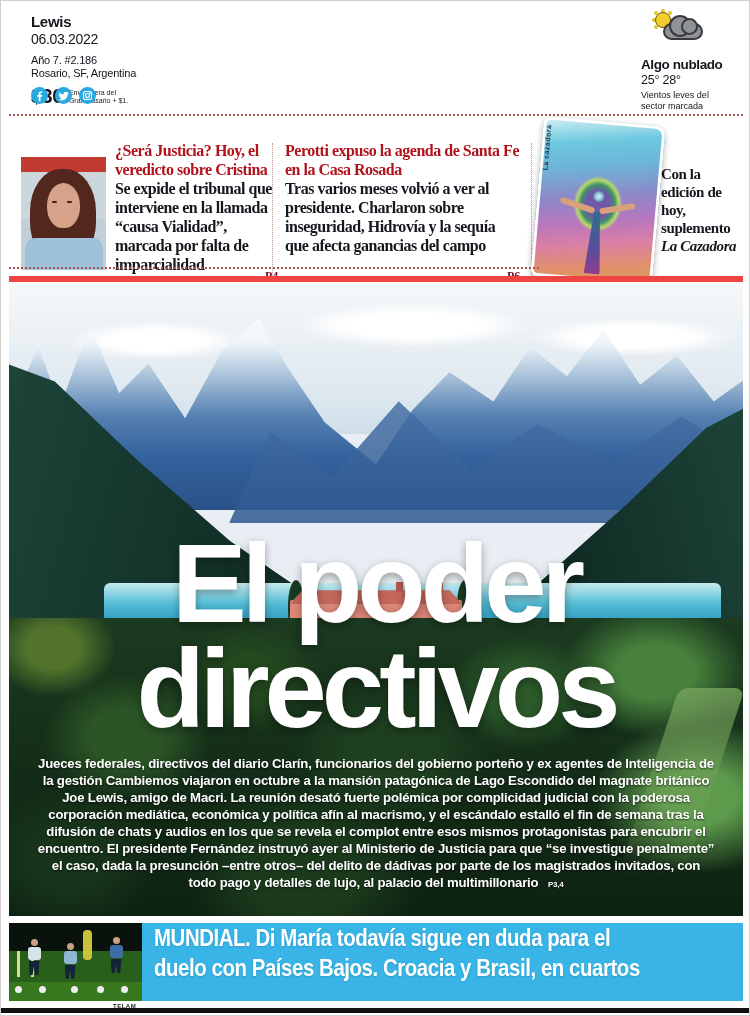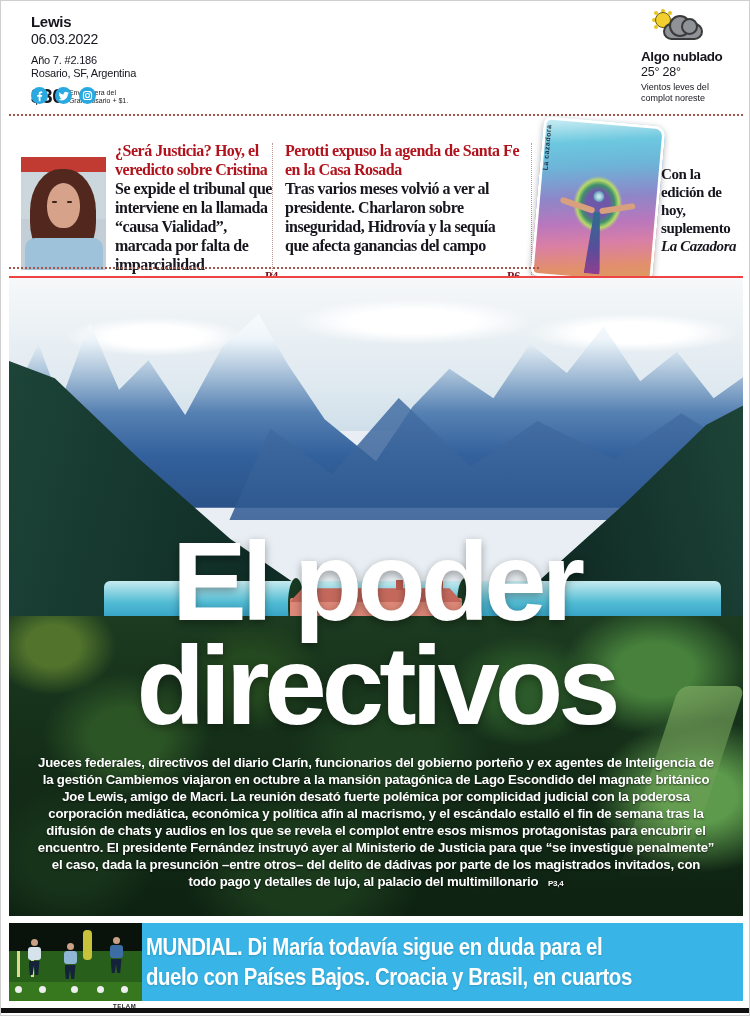--- a/index.html
+++ b/index.html
@@ -32,21 +32,21 @@
   .sun { position:absolute; left:4px; top:3px; width:16px; height:16px; border-radius:50%;
          background:#f2cf2e; border:1px solid #6b5c12;
          box-shadow:0 -9px 0 -6px #e8c41f, 7px -7px 0 -6px #e8c41f, -7px -7px 0 -6px #e8c41f,
                     -9px 0 0 -6px #e8c41f, 9px 0 0 -6px #e8c41f, -7px 7px 0 -6px #e8c41f; }
   .cloud { position:absolute; left:12px; top:14px; width:40px; height:17px; border-radius:10px;
            background:#8f9296; border:2px solid #3a3a3a; }
   .cloud:before { content:""; position:absolute; left:4px; top:-10px; width:18px; height:18px;
                   border-radius:50%; background:#8f9296; border:2px solid #3a3a3a; }
   .cloud:after  { content:""; position:absolute; right:3px; top:-7px; width:13px; height:13px;
                   border-radius:50%; background:#8f9296; border:2px solid #3a3a3a; }
-  .w-cond { font-weight:bold; font-size:13.5px; letter-spacing:-.4px; }
+  .w-cond { font-weight:bold; font-size:13.5px; margin-top:8px; letter-spacing:-.4px; }
   .w-temp { font-size:12.5px; margin-top:1px; letter-spacing:-.2px; }
   .w-wind { font-size:9px; line-height:11px; margin-top:3px; width:90px; }
 
   .dotted { border-top:2px dotted #a2564e; }
   .sep1 { position:absolute; top:113px; left:8px; width:734px; }
   .sep2 { position:absolute; top:266px; left:8px; width:530px; }
 
   
   .stories { position:absolute; top:130px; left:8px; width:734px; height:150px; }
   .serif { font-family:"Liberation Serif",serif; }
@@ -91,21 +91,21 @@
   .supp-spine { position:absolute; left:2px; top:8px; writing-mode:vertical-rl; transform:rotate(180deg);
                 font-size:7px; letter-spacing:.5px; color:#234; font-weight:bold; }
   .supp-text { position:absolute; left:652px; top:34px; width:82px; }
   .supp-promo { font-family:"Liberation Serif",serif; font-weight:bold; font-size:15px;
                 line-height:18px; letter-spacing:-.4px; }
   .supp-title { font-family:"Liberation Serif",serif; font-weight:bold; font-style:italic;
                 font-size:15px; line-height:18px; letter-spacing:-.4px; }
 
   
   .hero { position:absolute; top:275px; left:8px; width:734px; height:640px; overflow:hidden;
-          background:#e8eef3; border-top:2px solid #ef4444; }
+          background:#e8eef3; border-top:6px solid #ef4444; }
   .sky { position:absolute; top:0; left:0; right:0; height:24%;
          background:linear-gradient(#f6f8f9, #dfe9f0 70%, #cfdfe9); }
   .cloudband { position:absolute; top:2%; left:0; right:0; height:12%;
          background:radial-gradient(120px 26px at 20% 60%, #fff 40%, rgba(255,255,255,0) 75%),
                     radial-gradient(160px 30px at 55% 40%, #fff 40%, rgba(255,255,255,0) 75%),
                     radial-gradient(140px 26px at 85% 55%, #fff 40%, rgba(255,255,255,0) 75%); }
   .mountains { position:absolute; top:3%; left:0; right:0; height:33%;
          background:linear-gradient(180deg,#ffffff 0%, #eef5fa 20%, #a9c2d9 36%, #5580b2 55%, #33619c 75%, #2a5288 100%);
          clip-path:polygon(0% 100%, 0% 52%, 4% 22%, 7% 50%, 11% 12%, 15% 44%, 19% 30%, 24% 56%,
                    29% 24%, 34% 8%, 38% 32%, 43% 58%, 50% 78%, 55% 52%, 60% 34%, 66% 48%,
@@ -165,22 +165,22 @@
   .pl { position:absolute; width:14px; height:38px; }
   .pl .h { display:block; width:7px; height:7px; border-radius:50%; background:#caa184; margin:0 auto; }
   .pl .s { display:block; width:13px; height:13px; border-radius:3px; margin:1px auto 0; }
   .pl .p { display:block; width:11px; height:14px; margin:1px auto 0; background:#14233a;
            clip-path:polygon(0 0,100% 0,88% 100%,62% 100%,50% 35%,38% 100%,12% 100%); }
   .pl1{ left:18px; top:16px; } .pl1 .s{ background:#d6e3ea; }
   .pl2{ left:54px; top:20px; } .pl2 .s{ background:#8fb6d4; }
   .pl3{ left:100px; top:14px; } .pl3 .s{ background:#3c6ea5; }
   .ball { position:absolute; width:7px; height:7px; border-radius:50%; background:#eee; top:63px; }
   .b1{left:6px;} .b2{left:30px;} .b3{left:62px;} .b4{left:88px;} .b5{left:112px;}
-  .banner { flex:1; background:#38b4e6; display:flex; flex-direction:column; justify-content:center;
-            padding-left:4px; overflow:hidden; }
+  .banner { flex:1; background:#38b4e6; display:flex; flex-direction:column; justify-content:flex-start;
+            padding-left:12px; overflow:hidden; }
   .banner-line { color:#fff; font-weight:bold; font-size:24px; line-height:30px; letter-spacing:-.5px;
             white-space:nowrap; transform:scaleX(.85); transform-origin:0 50%;
             text-shadow:0 1px 2px rgba(0,0,0,.15); }
   .credit { position:absolute; top:1002px; left:112px; font-size:6px; letter-spacing:.5px;
             color:#222; font-weight:bold; }
   .bottom-edge { position:absolute; top:1007px; left:0; width:750px; height:5px; background:#111; }
 </style>
 </head>
 <body>
 
@@ -222,21 +222,21 @@
     </div>
 
 
     <div class="weather">
       <div class="weather-icon">
         <i class="sun"></i>
           <i class="cloud"></i>
       </div>
       <div class="w-cond">Algo nublado</div>
       <div class="w-temp">25° 28°</div>
-      <div class="w-wind">Vientos leves del complot noreste</div>
+      <div class="w-wind">Vientos leves del sector marcada</div>
     </div>
   </div>
 
   <div class="sep1 dotted"></div>
 
   <div class="stories">
 
     <div class="story1">
       <div class="photo-cristina">
         <i class="pc-hair"></i>

